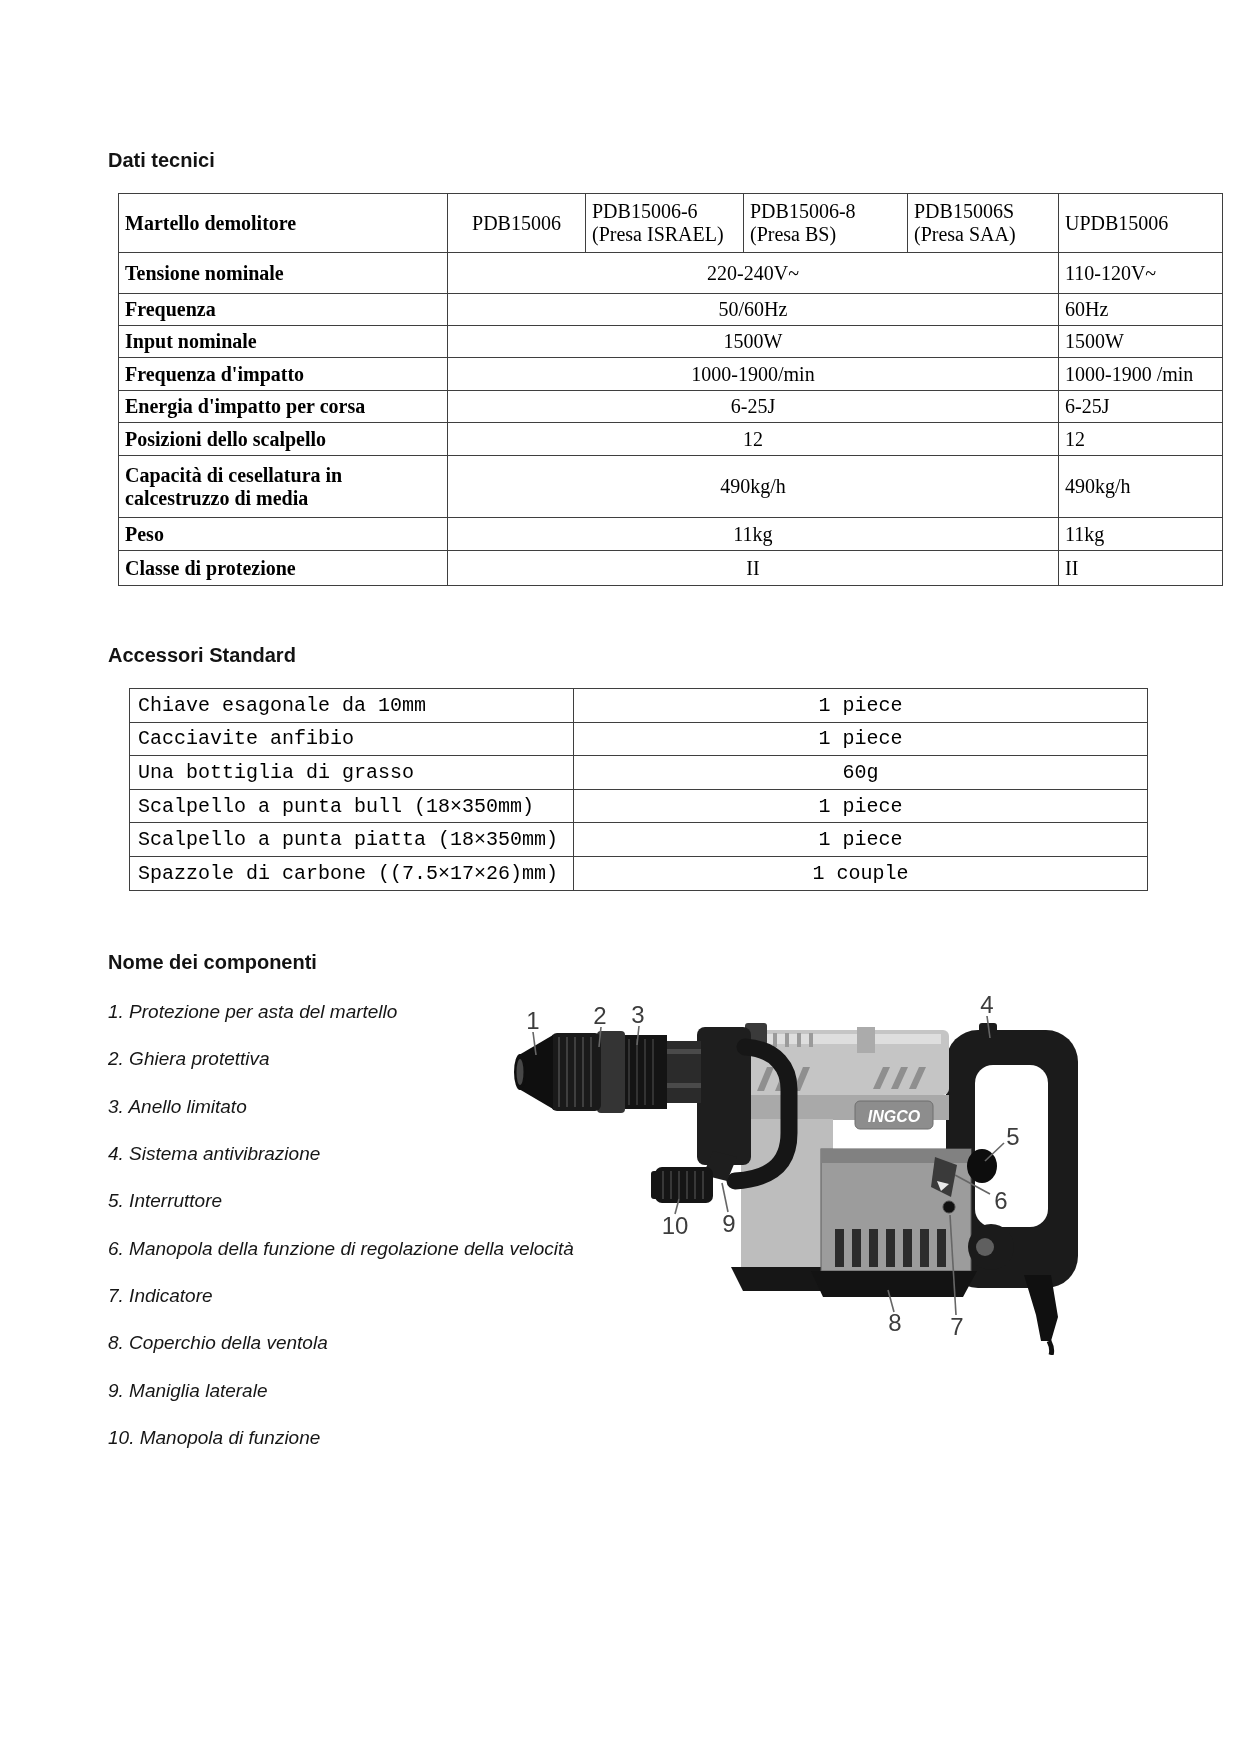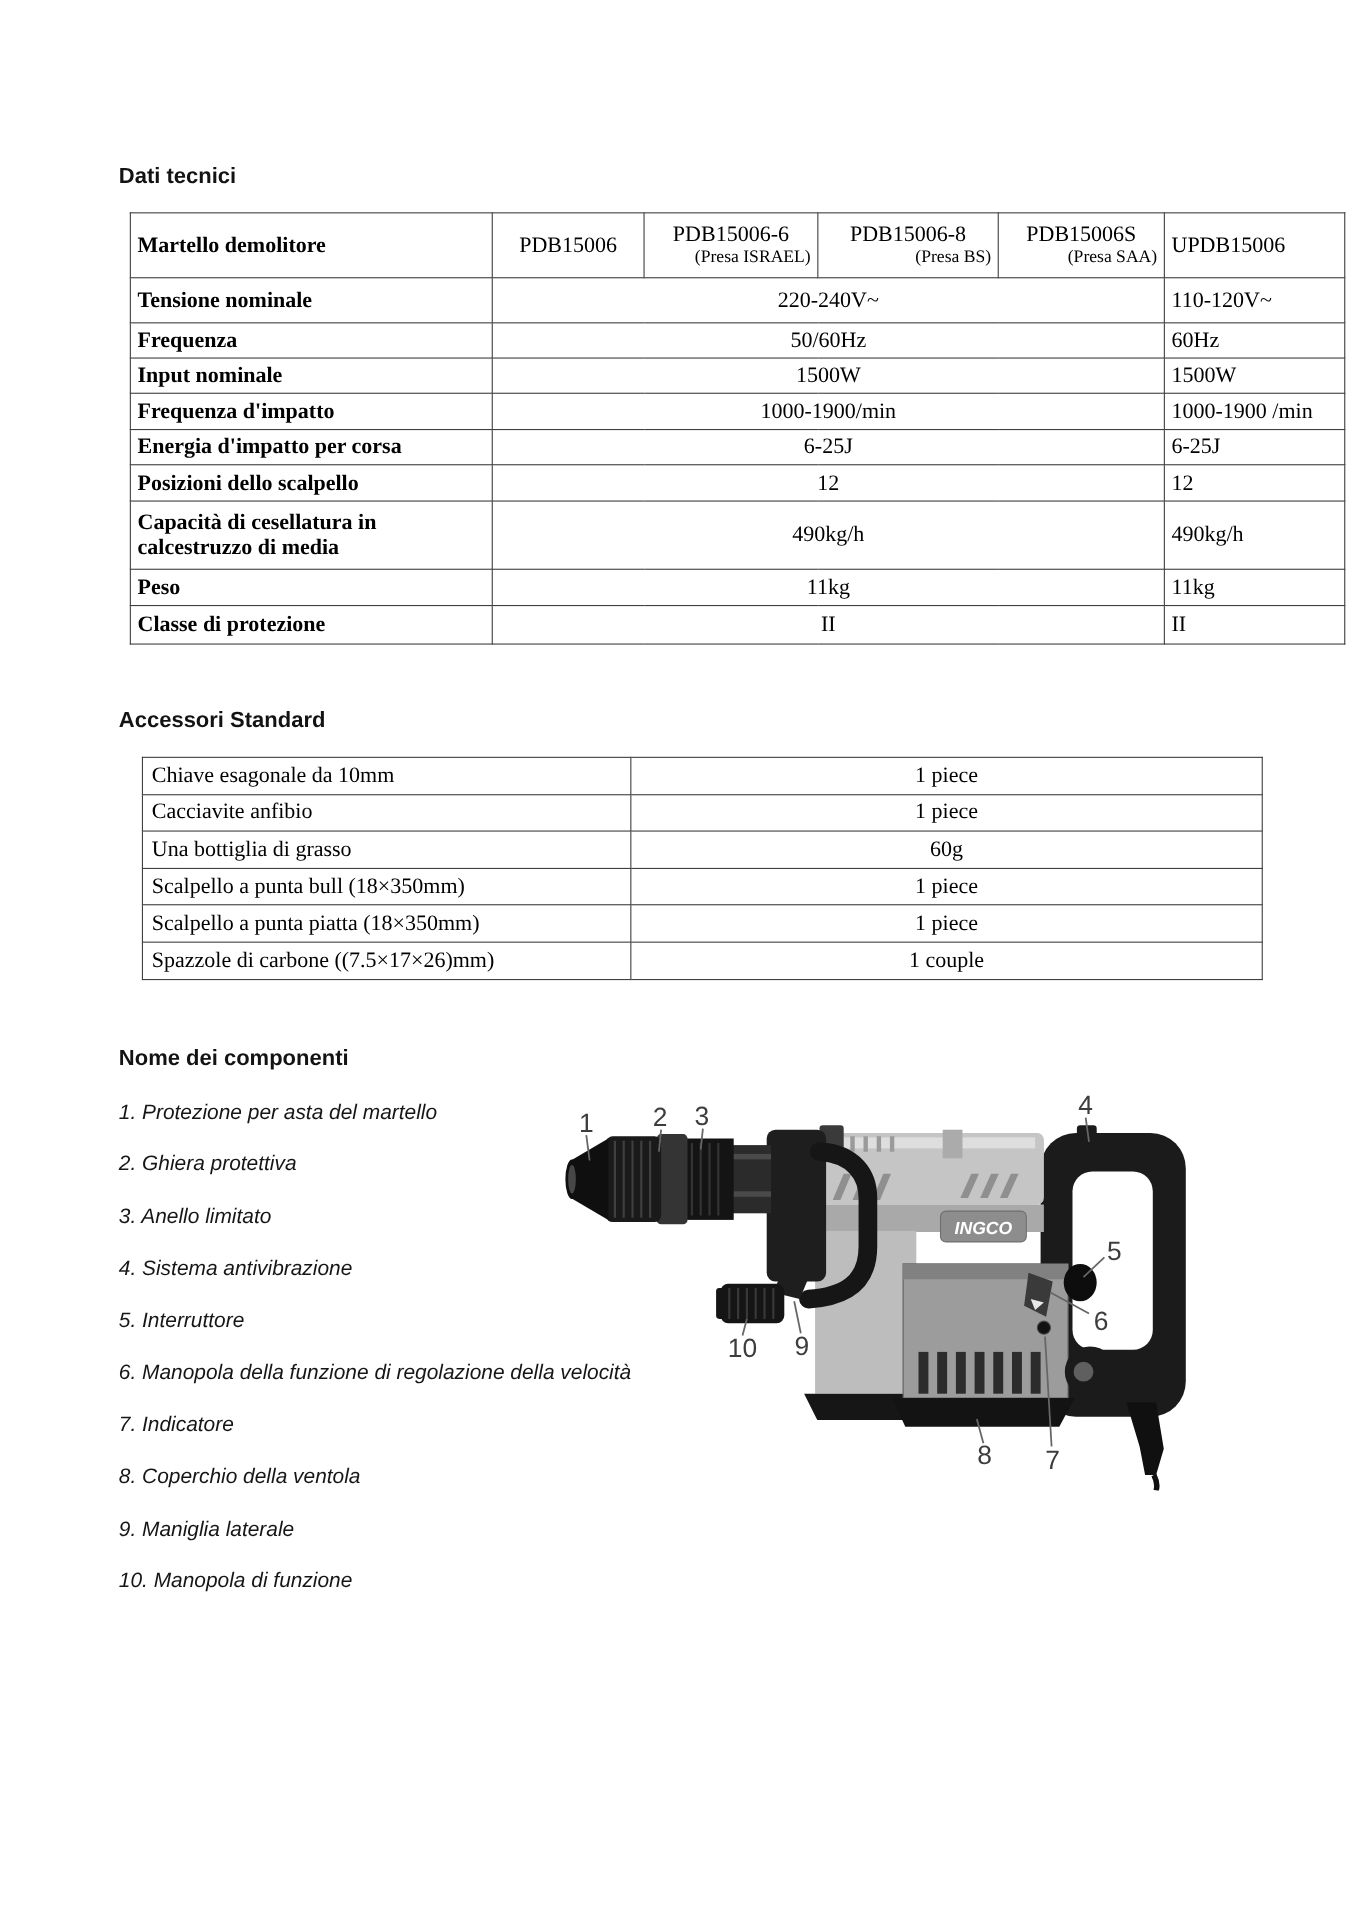--- a/index.html
+++ b/index.html
@@ -11,26 +11,26 @@
   #heading-acc{top:644px;}
   #heading-comp{top:951px;}
 
   
   table.t1{position:absolute;left:118px;top:193px;width:1104px;border-collapse:collapse;
            table-layout:fixed;font-family:"Liberation Serif",serif;font-size:20px;color:#000;padding-left:43px;}
   table.t1 td{border:1px solid #3f3f3f;vertical-align:middle;padding:1px 6px;overflow:hidden;}
   table.t1 td.lbl{font-weight:bold;text-align:left;}
   table.t1 td.c{text-align:center;}
   table.t1 td.last{text-align:left;}
-  table.t1 .mname{display:block;text-align:center;line-height:1.15;}
-  table.t1 .msub{display:block;text-align:right;font-size:16px;line-height:1.15;}
+  table.t1 .mname{display:block;line-height:1.15;}
+  table.t1 .msub{display:block;text-align:left;font-size:20px;line-height:1.15;}
 
   
   table.t2{position:absolute;left:129px;top:688px;width:1018px;border-collapse:collapse;
-           table-layout:fixed;font-family:Liberation Serif, serif;font-size:20px;color:#000;}
+           table-layout:fixed;font-family:Liberation Mono, monospace;font-size:20px;color:#000;}
   table.t2 td{border:1px solid #3f3f3f;vertical-align:middle;padding:1px 8px;}
   table.t2 tr{height:33.6px;}
   table.t2 td.qty{text-align:center;}
 
   
   .complist{position:absolute;left:108px;top:988px;width:575px;font-size:19px;color:#161616;}
   .complist div{height:47.35px;line-height:47.35px;white-space:nowrap;font-style:italic;}
 
   
   .diagram{position:absolute;left:505px;top:985px;width:610px;height:370px;}

